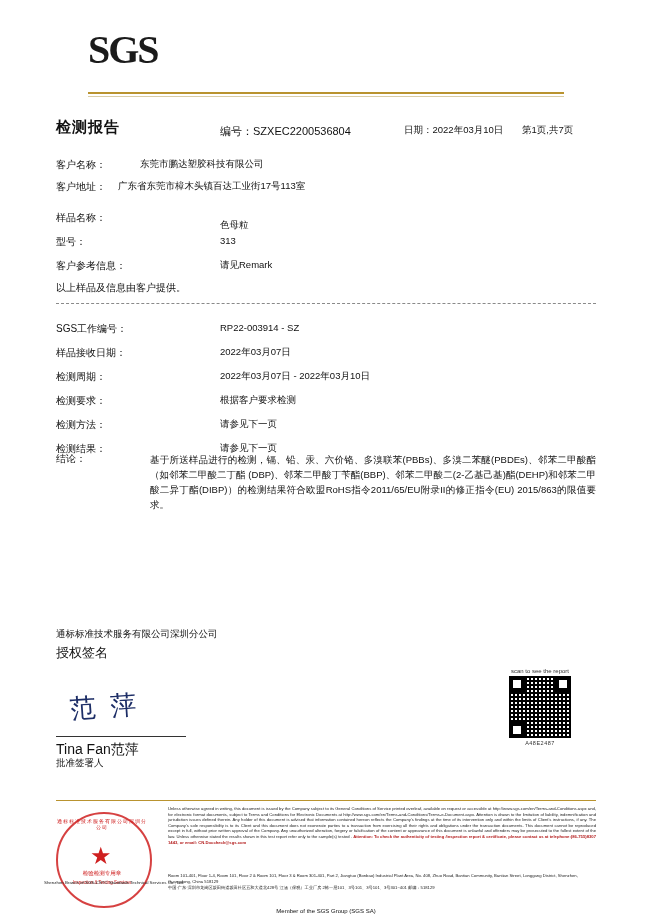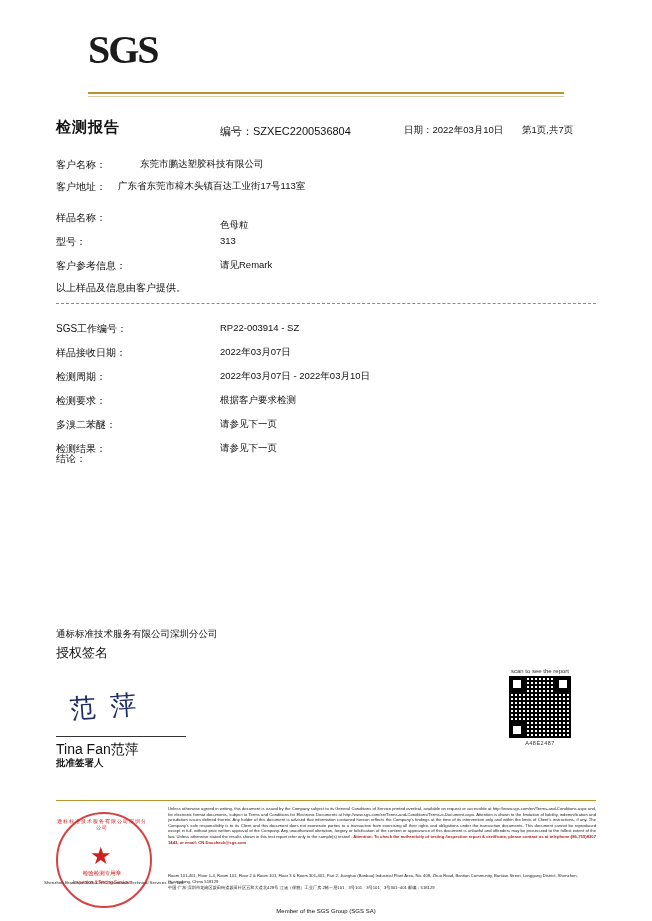--- a/index.html
+++ b/index.html
@@ -50,21 +50,21 @@
   .footer-sign{position:absolute;left:56px;top:644px;font-size:13px;color:#111;}
 
   .sig-img{
     position:absolute;left:70px;top:688px;width:110px;height:40px;
     font-family:"Liberation Serif", serif;font-size:26px;color:#1c2d66;
     transform:rotate(-4deg);
     letter-spacing:4px;
   }
   .sig-line{position:absolute;left:56px;top:736px;width:130px;height:1px;background:#333;}
   .sig-name{position:absolute;left:56px;top:741px;font-size:14px;color:#111;}
-  .sig-role{position:absolute;left:56px;top:757px;font-size:9.5px;color:#111;font-weight:bold;}
+  .sig-role{position:absolute;left:56px;top:757px;font-size:9.5px;color:#111;}
 
   
   .qr-wrap{position:absolute;left:504px;top:668px;width:72px;}
   .qr-cap{font-size:6px;color:#333;text-align:center;margin-bottom:2px;}
   .qr{
     width:62px;height:62px;margin:0 auto;
     background:
       repeating-linear-gradient(90deg,#000 0 2px,#fff 2px 4px),
       repeating-linear-gradient(0deg,#000 0 2px,#fff 2px 4px);
     background-blend-mode:multiply;
@@ -163,27 +163,28 @@
 
   <div class="k" style="top:346px">样品接收日期：</div>
   <div class="v" style="left:220px;top:346px">2022年03月07日</div>
 
   <div class="k" style="top:370px">检测周期：</div>
   <div class="v" style="left:220px;top:370px">2022年03月07日 - 2022年03月10日</div>
 
   <div class="k" style="top:394px">检测要求：</div>
   <div class="v" style="left:220px;top:394px">根据客户要求检测</div>
 
-  <div class="k" style="top:418px">多溴二苯醚：</div>
+  <div class="k" style="top:418px">检测方法：</div>
   <div class="v" style="left:220px;top:418px">请参见下一页</div>
 
   <div class="k" style="top:442px">检测结果：</div>
   <div class="v" style="left:220px;top:442px">请参见下一页</div>
 
   <div class="k" style="top:452px">结论：</div>
+  <div class="concl">基于所送样品进行的检测，镉、铅、汞、六价铬、多溴联苯(PBBs)、多溴二苯醚(PBDEs)、邻苯二甲酸酯（如邻苯二甲酸二丁酯 (DBP)、邻苯二甲酸丁苄酯(BBP)、邻苯二甲酸二(2-乙基己基)酯(DEHP)和邻苯二甲酸二异丁酯(DIBP)）的检测结果符合欧盟RoHS指令2011/65/EU附录II的修正指令(EU) 2015/863的限值要求。</div>
 
   <div class="footer-company">通标标准技术服务有限公司深圳分公司</div>
   <div class="footer-sign">授权签名</div>
 
   <div class="sig-img">范 萍</div>
   <div class="sig-line"></div>
   <div class="sig-name">Tina Fan范萍</div>
   <div class="sig-role">批准签署人</div>
 
   <div class="qr-wrap">

